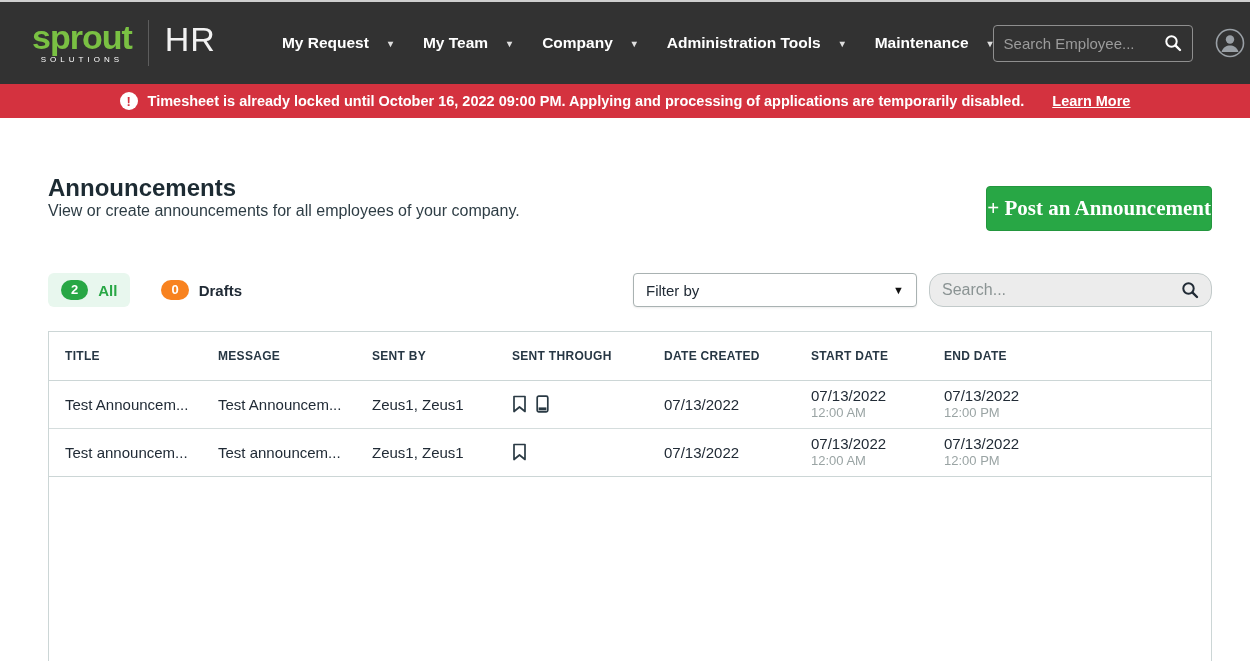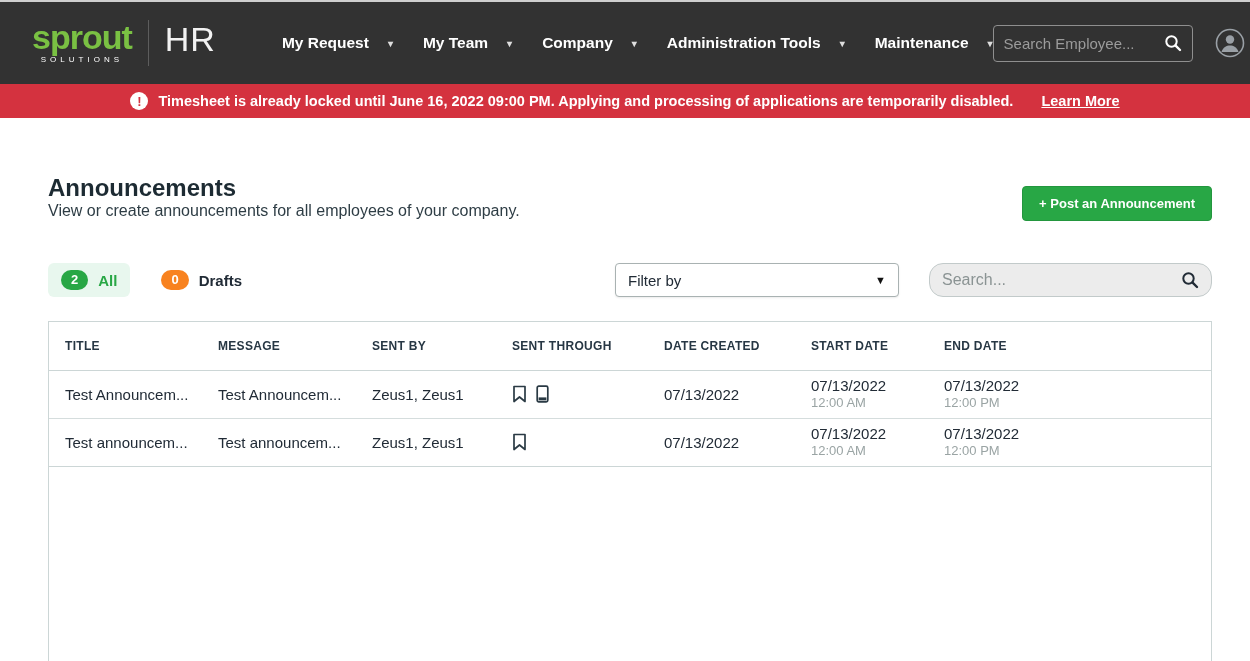--- a/index.html
+++ b/index.html
@@ -39,36 +39,36 @@
     align-items: center; justify-content: center; flex: none; }
   .alert-link { color: #fff; text-decoration: underline; margin-left: 18px; cursor: pointer; }
 
   
   .content { padding: 0 38px 0 48px; }
 
   .title-row { display: flex; justify-content: space-between; align-items: flex-start; margin-top: 56px; }
   .page-title { font-size: 24px; font-weight: 700; color: #1d2b33; }
   .page-subtitle { font-size: 16px; color: #2e3d45; }
   .post-btn { background: #28a745; border: 1px solid #23963e; border-radius: 4px;
-    color: #fff; font-size: 13px; font-weight: 700; padding: 9px 16px; cursor: pointer;
-    margin-top: 12px; font-family: Liberation Sans, sans-serif; white-space: nowrap; }
+    color: #fff; font-size: 21px; font-weight: 700; padding: 9px 0; cursor: pointer;
+    margin-top: 12px; font-family: Liberation Serif, serif; white-space: nowrap; }
 
   .controls-row { display: flex; justify-content: space-between; align-items: center; margin-top: 42px; }
   .tabs { display: flex; align-items: center; gap: 18px; }
   .tab { display: flex; align-items: center; gap: 10px; padding: 7px 13px; border-radius: 6px; cursor: pointer; }
   .tab.active { background: #e8f7ee; }
   .pill { color: #fff; font-size: 13px; font-weight: 700; border-radius: 12px;
     padding: 2px 10px; line-height: 16px; }
   .pill-green { background: #28a745; }
   .pill-orange { background: #f8821f; }
   .tab-label { font-size: 15px; font-weight: 700; }
   .tab.active .tab-label { color: #28a745; }
   .tab .tab-label.dark { color: #212b36; }
 
-  .filter-group { display: flex; align-items: center; gap: 30px; }
+  .filter-group { display: flex; align-items: center; gap: 12px; }
   .select-box { width: 284px; height: 34px; border: 1px solid #a9b2b2; border-radius: 4px;
     background: #fff; display: flex; align-items: center; justify-content: space-between;
     padding: 0 12px; font-size: 15px; color: #212b36; cursor: pointer;
     box-shadow: 0 1px 2px rgba(0,0,0,0.08); }
   .select-caret { font-size: 11px; color: #111; }
   .table-search { width: 283px; height: 34px; background: #ececec; border: 1px solid #c2caca;
     border-radius: 14px; display: flex; align-items: center; padding: 0 12px; }
   .table-search input { flex: 1; background: transparent; border: none; outline: none;
     color: #444; font-size: 16px; font-family: inherit; min-width: 0; }
   .table-search input::placeholder { color: #8a9393; }
@@ -143,21 +143,21 @@
           <path d="M6.5 24c1.5-5 5-6.5 8.5-6.5s7 1.5 8.5 6.5" fill="#9aa0a6"></path>
         </svg>
     </span>
     <span class="user-name">Zeus1</span>
     <span class="user-caret">▾</span>
   </div>
 </div>
 
 <div class="alert">
   <span class="alert-icon">!</span>
-  <span>Timesheet is already locked until June 16, 2022 09:00 PM. Applying and processing of applications are temporarily disabled.</span>
+  <span>Timesheet is already locked until October 16, 2022 09:00 PM. Applying and processing of applications are temporarily disabled.</span>
   <span class="alert-link">Learn More</span>
 </div>
 
 <div class="content">
 
   <div class="title-row">
     <div>
       <div class="page-title">Announcements</div>
       <div class="page-subtitle">View or create announcements for all employees of your company.</div>
     </div>

